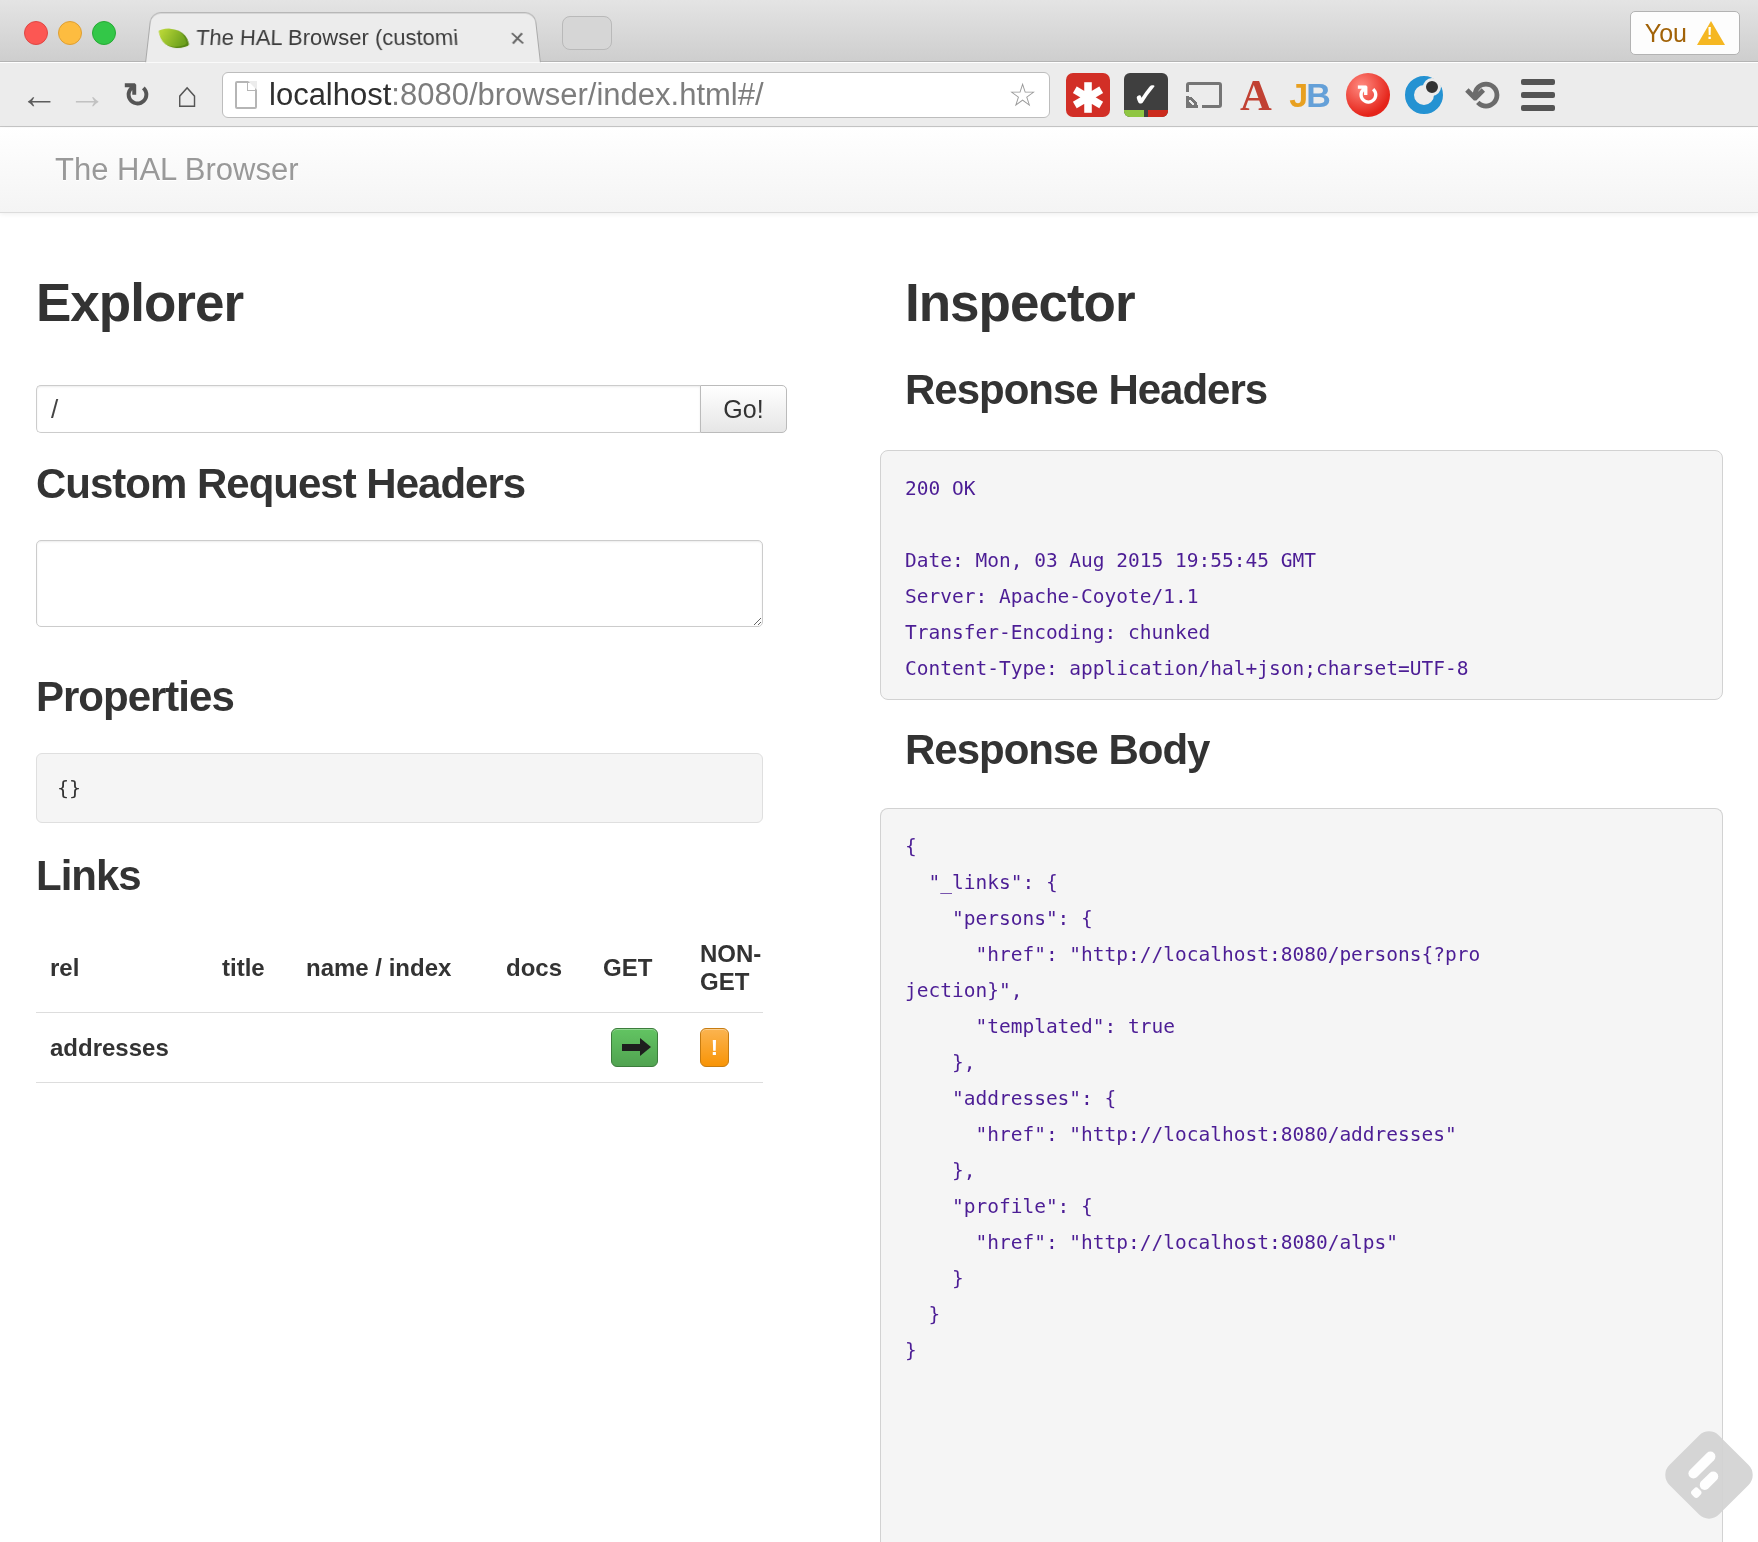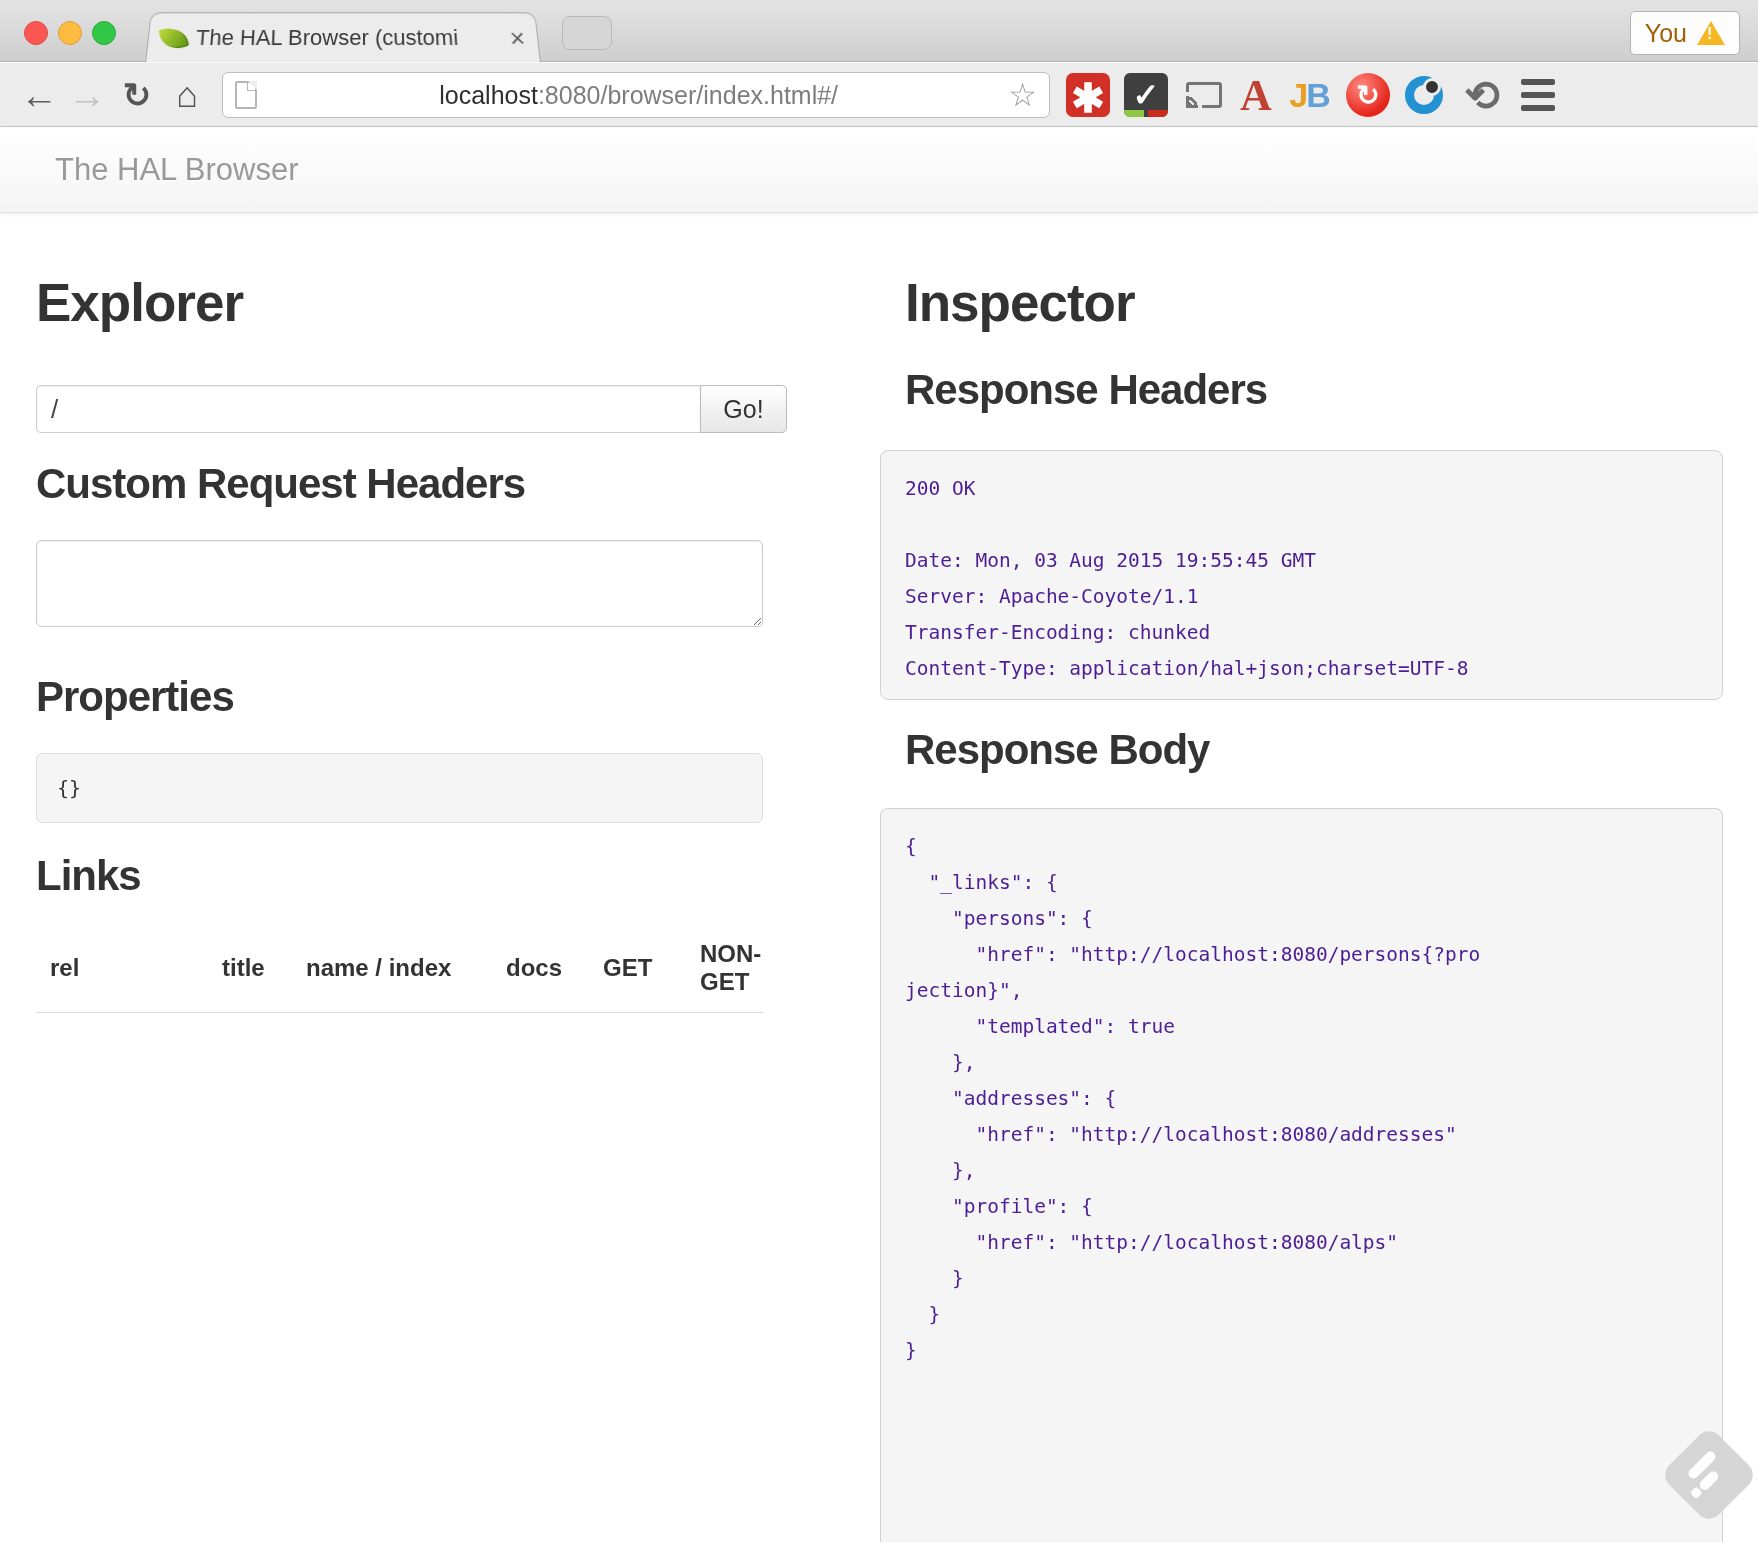--- a/index.html
+++ b/index.html
@@ -49,21 +49,21 @@
   .ic-home    { left:162px; width:50px; color:#555; font-size:36px; }
 
   .addressbar { position:absolute; left:222px; top:9px; width:828px; height:46px;
     background:#fff; border:1px solid #bdbdbd; border-radius:6px;
     display:flex; align-items:center; padding:0 12px; }
   .doc-ic { width:22px; height:28px; background:#fff; border:2px solid #b5b5b5; border-radius:2px;
     position:relative; margin-right:12px; flex:0 0 auto; }
   .doc-ic::after { content:""; position:absolute; right:-2px; top:-2px;
     border-left:9px solid transparent; border-top:9px solid #ececec;
     box-shadow:-1px 1px 0 #b5b5b5; }
-  .url-text { font-size:25px; white-space:nowrap; flex:1;text-align:center; }
+  .url-text { font-size:31px; white-space:nowrap; flex:1; }
   .url-host { color:#2f2f2f; }
   .url-rest { color:#7d7d7d; }
   .star-ic { font-size:32px; color:#9a9a9a; flex:0 0 auto; }
 
   .ext { position:absolute; top:10px; width:44px; height:44px;
     display:flex; align-items:center; justify-content:center; }
   .ext-lastpass { left:1066px; background:#d22f26; border-radius:7px;
     color:#fff; font-size:40px; font-weight:bold; }
   .ext-lastpass span { margin-top:6px; }
   .ext-check { left:1124px; background:#3f3f3f; border-radius:6px; position:relative;
@@ -252,20 +252,31 @@
     <tr>
       <th>rel</th>
       <th>title</th>
       <th>name / index</th>
       <th>docs</th>
       <th>GET</th>
       <th>NON-GET</th>
     </tr>
   </thead>
   <tbody>
+    <tr>
+      <td>addresses</td>
+      <td></td>
+      <td></td>
+      <td></td>
+      <td><button class="btn-get" data-icon="arrow-right">
+
+            <span class="glyph-arrow"></span>
+          </button></td>
+      <td><button class="btn-nonget"></button></td>
+    </tr>
   </tbody>
 </table>
 
 <h1 class="hd" style="left:905px; top:272px;">Inspector</h1>
 <h2 class="hd" style="left:905px; top:366px;">Response Headers</h2>
 
 <pre class="mono-box rh-box">200 OK
 
 Date: Mon, 03 Aug 2015 19:55:45 GMT
 Server: Apache-Coyote/1.1

